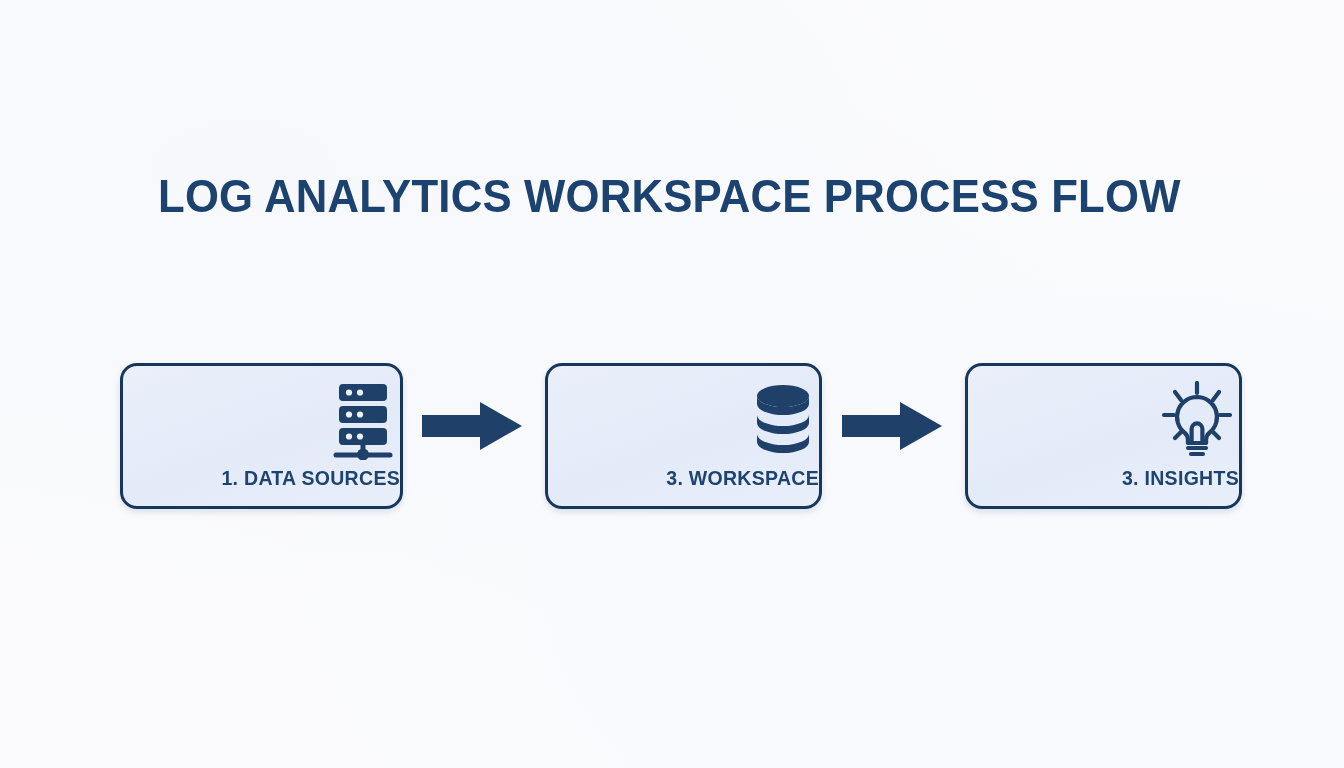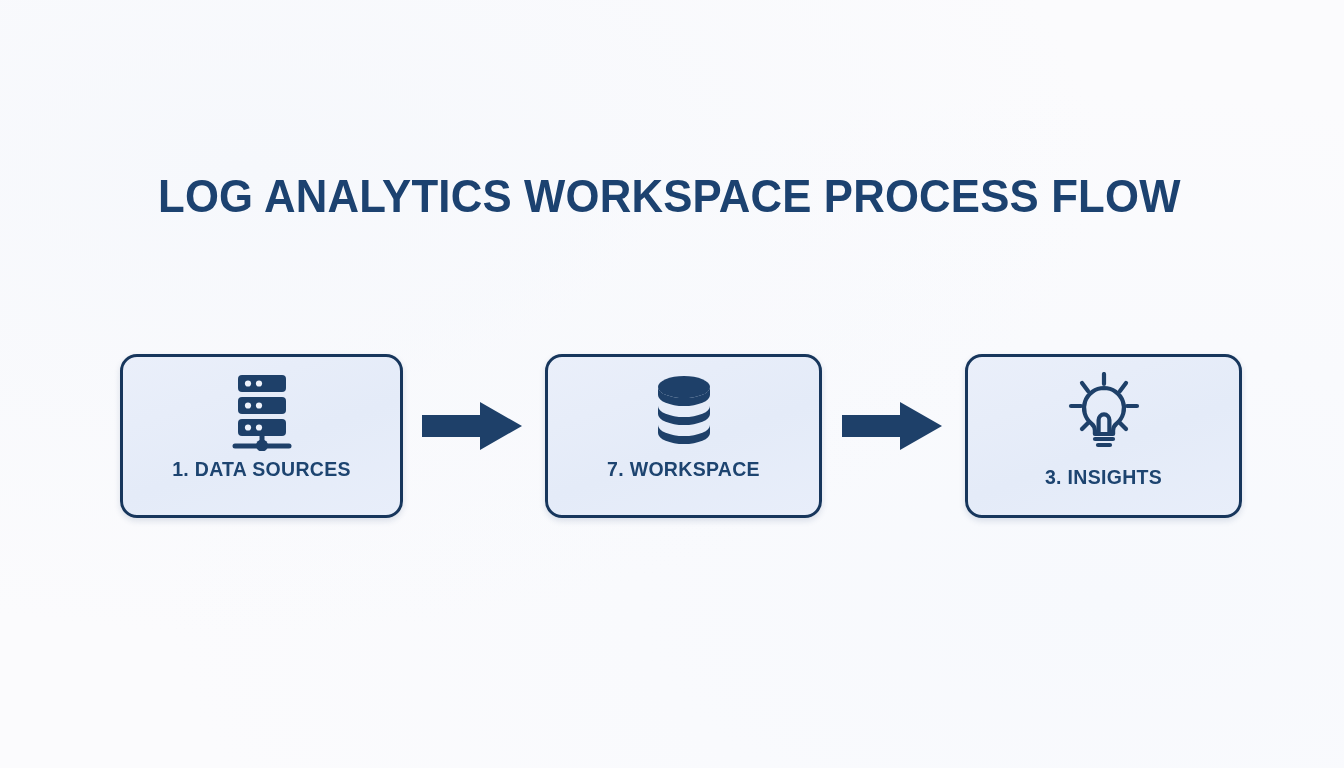--- a/index.html
+++ b/index.html
@@ -54,35 +54,35 @@
   .flow-row {
     position: absolute;
     left: 110px;
     top: 347px;
     width: 1122px;
     height: 150px;
   }
 
   .card {
     position: absolute;
-    top: 7px;
-    height: 164px;
+    top: 16px;
+    height: 146px;
     background: linear-gradient(160deg, #eaeffa 0%, #e4ebf8 55%, #e8eefa 100%);
     border: 3px solid #17365c;
     border-radius: 17px;
     box-shadow: 0 3px 6px rgba(30, 60, 105, 0.14);
     display: flex;
     flex-direction: column;
-    align-items: center;
+    align-items: flex-end;
     justify-content: flex-start;
   }
 
   #card-0 { left: 0px;   width: 283px; }
   #card-1 { left: 425px; width: 277px; }
-  #card-2 { left: 845px; width: 277px; gap: 8px; }
+  #card-2 { left: 845px; width: 277px; }
 
   .card-icon {
     margin-top: 15px;
     height: 80px;
     display: flex;
     align-items: center;
     justify-content: center;
   }
 
   .card-label {
@@ -155,21 +155,21 @@
 
             <path d="M10 52 v8 a26 11 0 0 0 52 0 v-8 a26 11 0 0 1 -52 0 Z"></path>
 
             <path d="M10 33 v8 a26 11 0 0 0 52 0 v-8 a26 11 0 0 1 -52 0 Z"></path>
 
             <path d="M10 14 v8 a26 11 0 0 0 52 0 v-8 a26 11 0 0 1 -52 0 Z"></path>
             <ellipse cx="36" cy="14" rx="26" ry="11"></ellipse>
           </g>
         </svg>
       </div>
-      <div class="card-label">7. WORKSPACE</div>
+      <div class="card-label">3. WORKSPACE</div>
     </div>
 
     <div class="arrow" id="arrow-1">
       <svg width="100" height="48" viewBox="0 0 100 48" aria-hidden="true">
         <path d="M0 13 H58 V0 L100 24 L58 48 V35 H0 Z" fill="#1e4069"></path>
       </svg>
     </div>
 
     <div class="card" id="card-2">
       <div class="card-icon">

